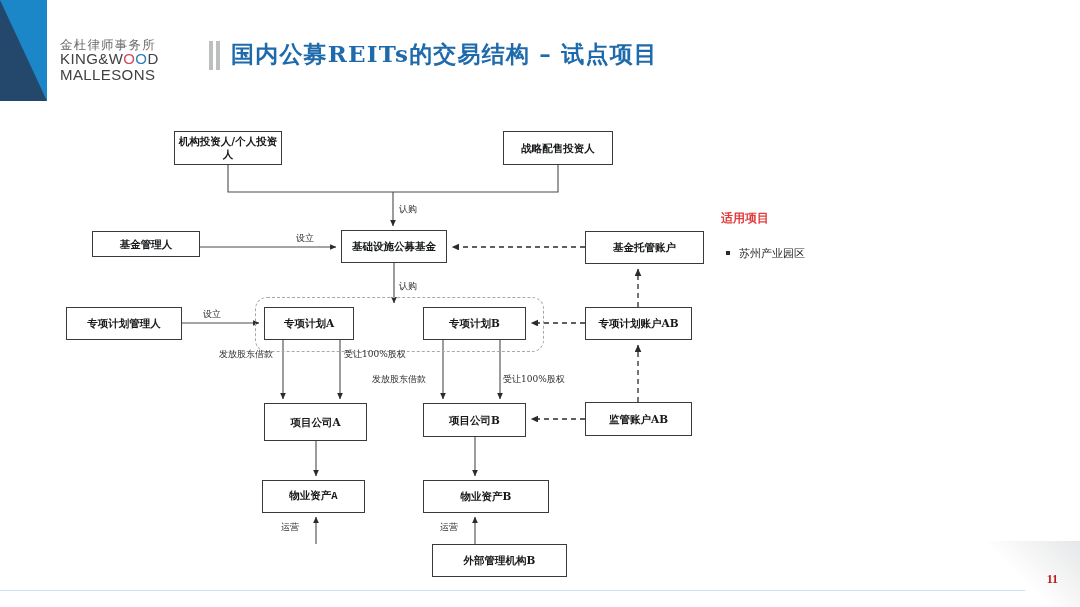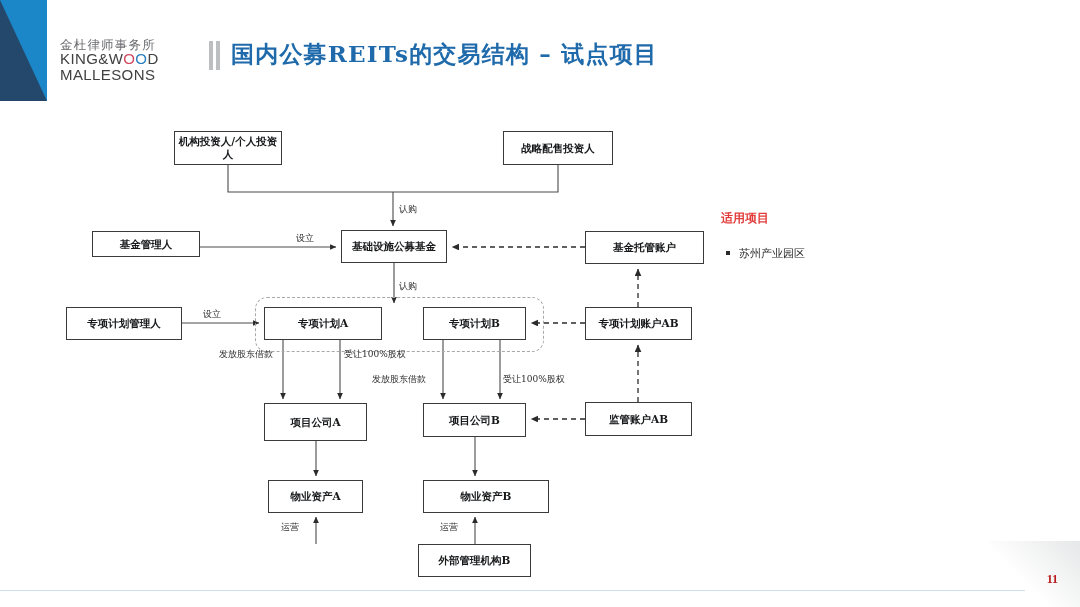--- a/index.html
+++ b/index.html
@@ -136,29 +136,29 @@
   </svg>
 
   <div class="dashgroup" style="left:255px;top:297px;width:287px;height:53px;"></div>
 
   <div class="node" style="left:174px;top:131px;width:108px;height:34px;">机构投资人/个人投资人</div>
   <div class="node" style="left:503px;top:131px;width:110px;height:34px;">战略配售投资人</div>
   <div class="node" style="left:66px;top:231px;width:108px;height:26px;margin-left:26px;">基金管理人</div>
   <div class="node" style="left:341px;top:230px;width:106px;height:33px;">基础设施公募基金</div>
   <div class="node" style="left:585px;top:231px;width:119px;height:33px;">基金托管账户</div>
   <div class="node" style="left:66px;top:307px;width:116px;height:33px;">专项计划管理人</div>
-  <div class="node" style="left:264px;top:307px;width:118px;height:33px;">专项计划A</div>
+  <div class="node" style="left:264px;top:307px;width:90px;height:33px;">专项计划A</div>
   <div class="node" style="left:423px;top:307px;width:103px;height:33px;">专项计划B</div>
   <div class="node" style="left:585px;top:307px;width:107px;height:33px;">专项计划账户AB</div>
   <div class="node" style="left:264px;top:403px;width:103px;height:38px;">项目公司A</div>
   <div class="node" style="left:423px;top:403px;width:103px;height:34px;">项目公司B</div>
   <div class="node" style="left:585px;top:402px;width:107px;height:34px;">监管账户AB</div>
-  <div class="node" style="left:268px;top:480px;width:95px;height:33px;">物业资产A</div>
+  <div class="node" style="left:262px;top:480px;width:103px;height:33px;font-family:Liberation Mono, monospace;">物业资产A</div>
   <div class="node" style="left:423px;top:480px;width:126px;height:33px;">物业资产B</div>
-  <div class="node" style="left:418px;top:544px;width:113px;height:33px;">外部管理机构B</div>
+  <div class="node" style="left:432px;top:544px;width:135px;height:33px;">外部管理机构B</div>
 
   <div class="edge-label" style="left:399px;top:203px;">认购</div>
   <div class="edge-label" style="left:296px;top:232px;">设立</div>
   <div class="edge-label" style="left:399px;top:280px;">认购</div>
   <div class="edge-label" style="left:203px;top:308px;">设立</div>
   <div class="edge-label" style="left:219px;top:348px;">发放股东借款</div>
   <div class="edge-label" style="left:344px;top:348px;">受让100%股权</div>
   <div class="edge-label" style="left:372px;top:373px;">发放股东借款</div>
   <div class="edge-label" style="left:503px;top:373px;">受让100%股权</div>
   <div class="edge-label" style="left:281px;top:521px;">运营</div>

